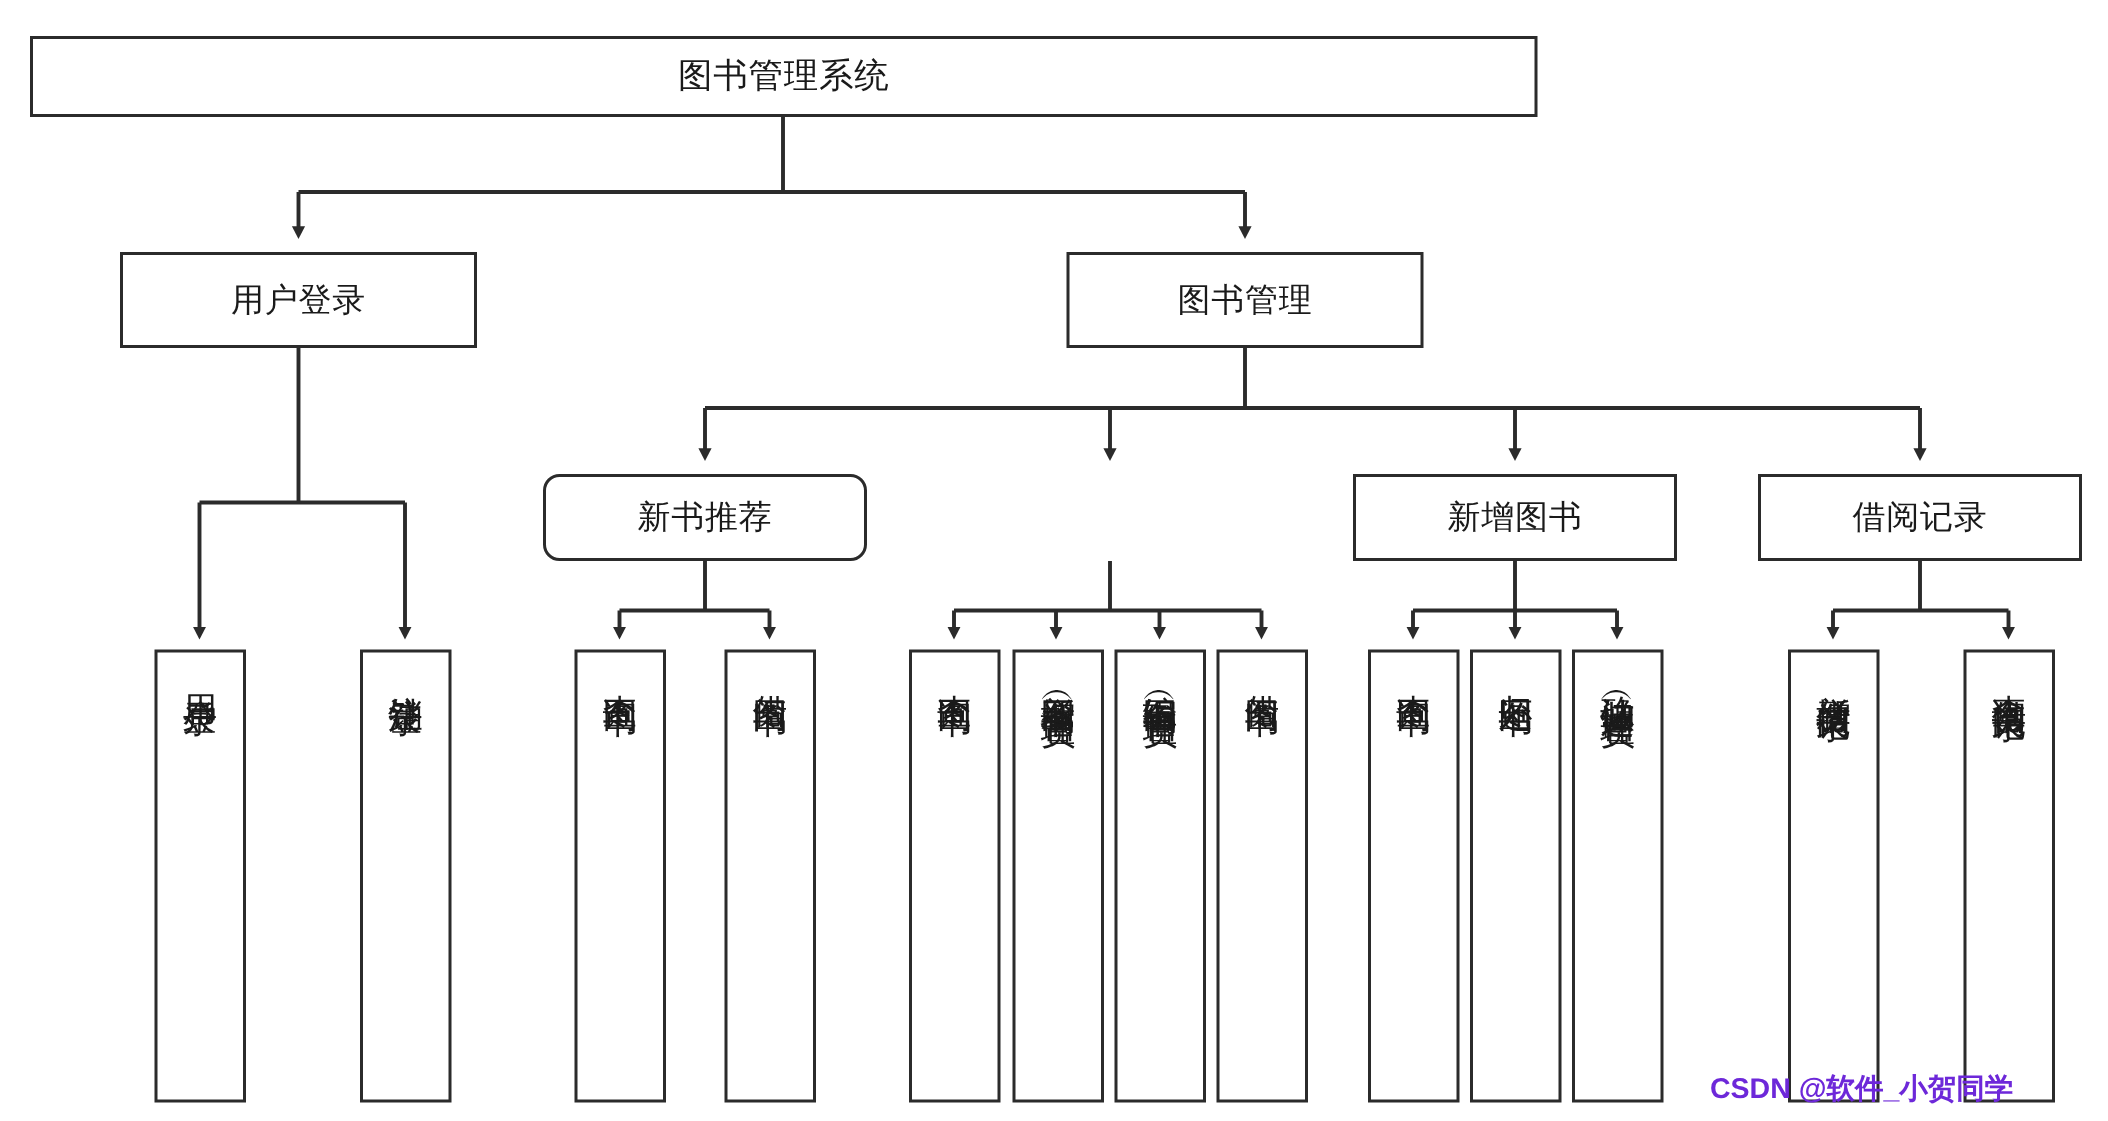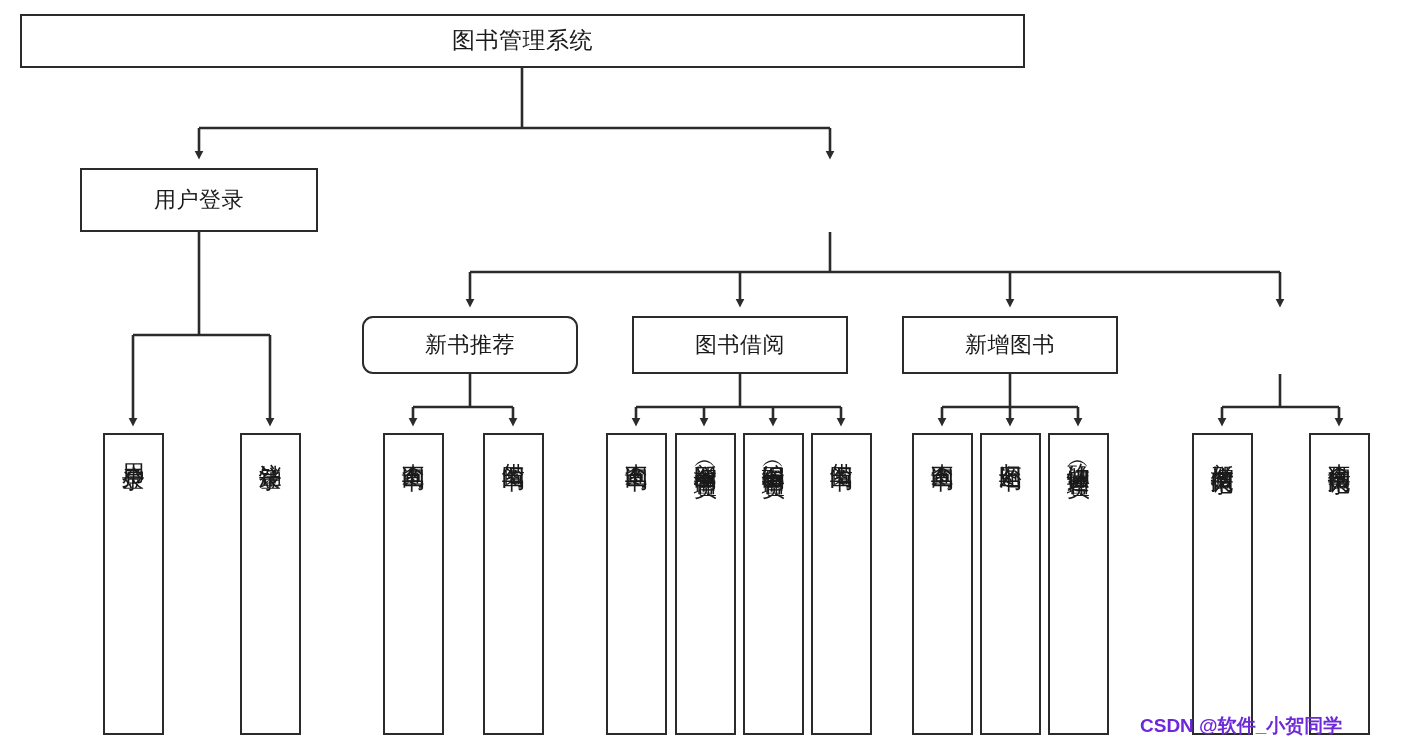--- a/index.html
+++ b/index.html
@@ -116,36 +116,39 @@
       <path d="M1010,407 L1010,422" marker-end="url(#arrow)"></path>
       <path d="M1078,407 L1078,422" marker-end="url(#arrow)"></path>
 
       <path d="M1280,374 L1280,407"></path>
       <path d="M1222,407 L1339,407"></path>
       <path d="M1222,407 L1222,422" marker-end="url(#arrow)"></path>
       <path d="M1339,407 L1339,422" marker-end="url(#arrow)"></path>
     </g>
   </svg>
 
-  <div class="node h-node root" style="left:20px;top:14px;width:1005px;height:54px;">
+  <div class="node h-node root" style="left:20px;top:24px;width:1005px;height:54px;">
     <span class="lbl">图书管理系统</span>
   </div>
 
   <div class="node h-node" style="left:80px;top:168px;width:238px;height:64px;">
     <span class="lbl">用户登录</span>
   </div>
+  <div class="node h-node" style="left:711px;top:168px;width:238px;height:64px;">
+    <span class="lbl">图书管理</span>
+  </div>
 
   <div class="node h-node" style="left:362px;top:316px;width:216px;height:58px;border-radius:11px;">
     <span class="lbl">新书推荐</span>
   </div>
-  <div class="node h-node" style="left:632px;top:316px;width:216px;height:58px;">
-    <span class="lbl">图书借阅</span>
-  </div>
   <div class="node h-node" style="left:902px;top:316px;width:216px;height:58px;">
     <span class="lbl">新增图书</span>
+  </div>
+  <div class="node h-node" style="left:1172px;top:316px;width:216px;height:58px;">
+    <span class="lbl">借阅记录</span>
   </div>
 
   <div class="node v-node" style="left:103px;top:433px;width:61px;height:302px;">
     <span class="lbl">用户登录</span>
   </div>
   <div class="node v-node" style="left:240px;top:433px;width:61px;height:302px;">
     <span class="lbl">注销登录</span>
   </div>
 
   <div class="node v-node" style="left:383px;top:433px;width:61px;height:302px;">

